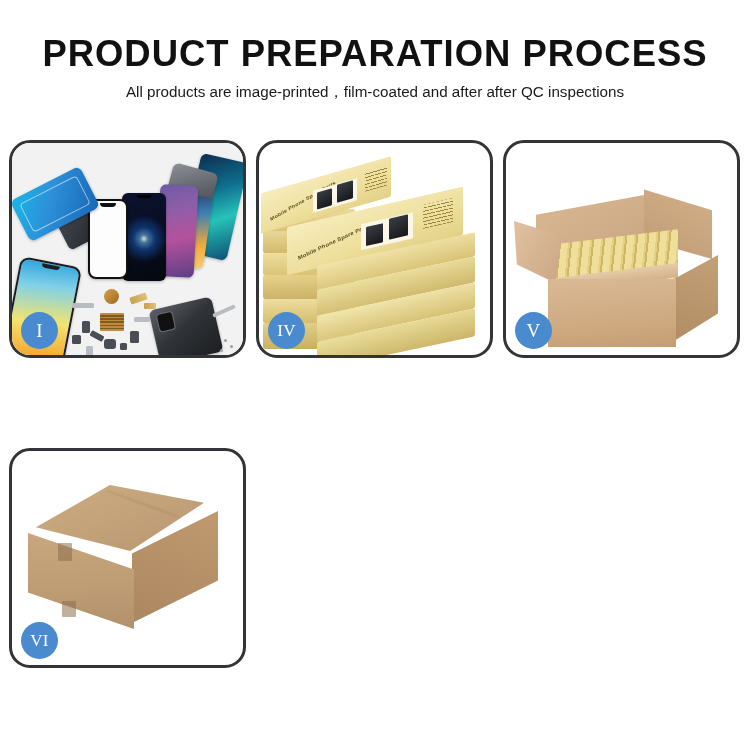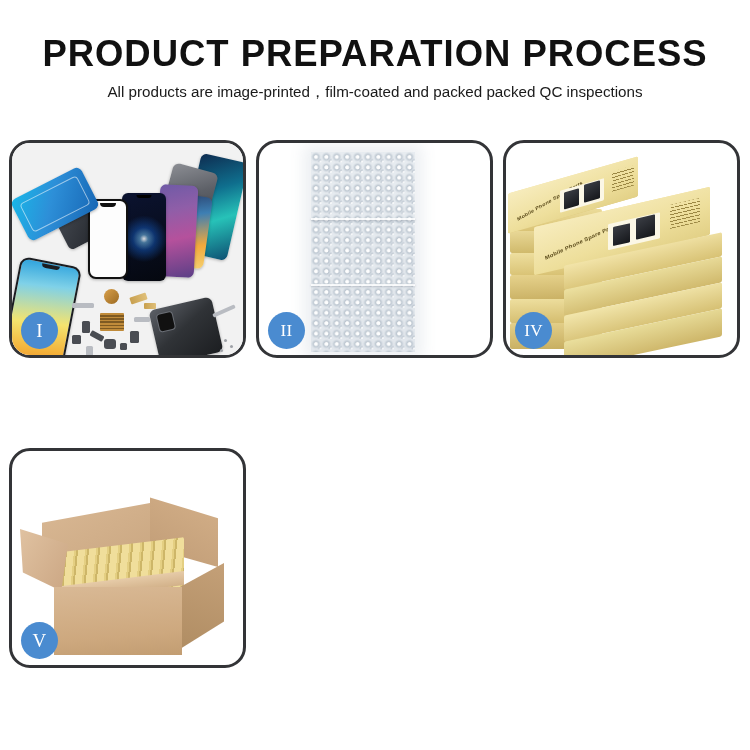--- a/index.html
+++ b/index.html
@@ -421,21 +421,21 @@
     position:absolute;
     background: rgba(140,112,74,.55);
     border-radius:1px;
   }
 </style>
 </head>
 <body>
 
 <div class="header">
   <div class="title">PRODUCT PREPARATION PROCESS</div>
-  <div class="subtitle">All products are image-printed，film-coated and packed packed QC inspections</div>
+  <div class="subtitle">All products are image-printed，film-coated and after after QC inspections</div>
 </div>
 
 <div class="grid">
 
   <div class="panel tinted">
     <div class="panel-inner">
       <div class="scene">
         <div class="ph ph-teal"></div>
         <div class="ph ph-gray"></div>
         <div class="ph ph-gold"></div>
@@ -462,31 +462,20 @@
         <div class="part screw" style="left:212px;top:196px;width:3px;height:3px;"></div>
         <div class="part screw" style="left:218px;top:202px;width:3px;height:3px;"></div>
         <div class="part screw" style="left:208px;top:206px;width:3px;height:3px;"></div>
         <div class="part light" style="left:200px;top:166px;width:24px;height:4px;transform:rotate(-24deg);"></div>
         <div class="part flex" style="left:132px;top:160px;width:12px;height:6px;"></div>
       </div>
     </div>
     <div class="badge">I</div>
   </div>
 
-  <div class="panel">
-    <div class="panel-inner">
-      <div class="bubble-sheet">
-        <div class="bubble-grid"></div>
-        <div class="bubble-grid2"></div>
-        <div class="bubble-seam" style="top:66px;"></div>
-        <div class="bubble-seam" style="top:132px;"></div>
-      </div>
-    </div>
-    <div class="badge wide">II</div>
-  </div>
 
 
   <div class="panel">
     <div class="panel-inner">
       <div class="stack">
 
         <div class="ybox" style="left:4px;top:66px;width:92px;height:22px;background:linear-gradient(178deg,#eedf9f,#d7c071);"></div>
         <div class="ybox" style="left:4px;top:88px;width:92px;height:22px;background:linear-gradient(178deg,#e9d897,#cdb666);"></div>
         <div class="ybox" style="left:4px;top:110px;width:92px;height:22px;background:linear-gradient(178deg,#eedf9f,#d7c071);"></div>
         <div class="ybox" style="left:4px;top:132px;width:92px;height:24px;background:linear-gradient(178deg,#e6d28c,#c9b063);"></div>
@@ -526,14 +515,25 @@
       <div class="c5-backflapR"></div>
       <div class="c5-contents"></div>
       <div class="c5-toprim"></div>
       <div class="c5-flapL"></div>
       <div class="c5-right"></div>
       <div class="c5-front"></div>
     </div>
     <div class="badge">V</div>
   </div>
 
+  <div class="panel">
+    <div class="panel-inner">
+      <div class="c6-top"></div>
+      <div class="c6-seam"></div>
+      <div class="c6-right"></div>
+      <div class="c6-front"></div>
+      <div class="c6-tape" style="left:46px;top:92px;width:14px;height:18px;"></div>
+      <div class="c6-tape" style="left:50px;top:150px;width:14px;height:16px;"></div>
+    </div>
+    <div class="badge wide">VI</div>
+  </div>
 
 </div>
 
 </body></html>

